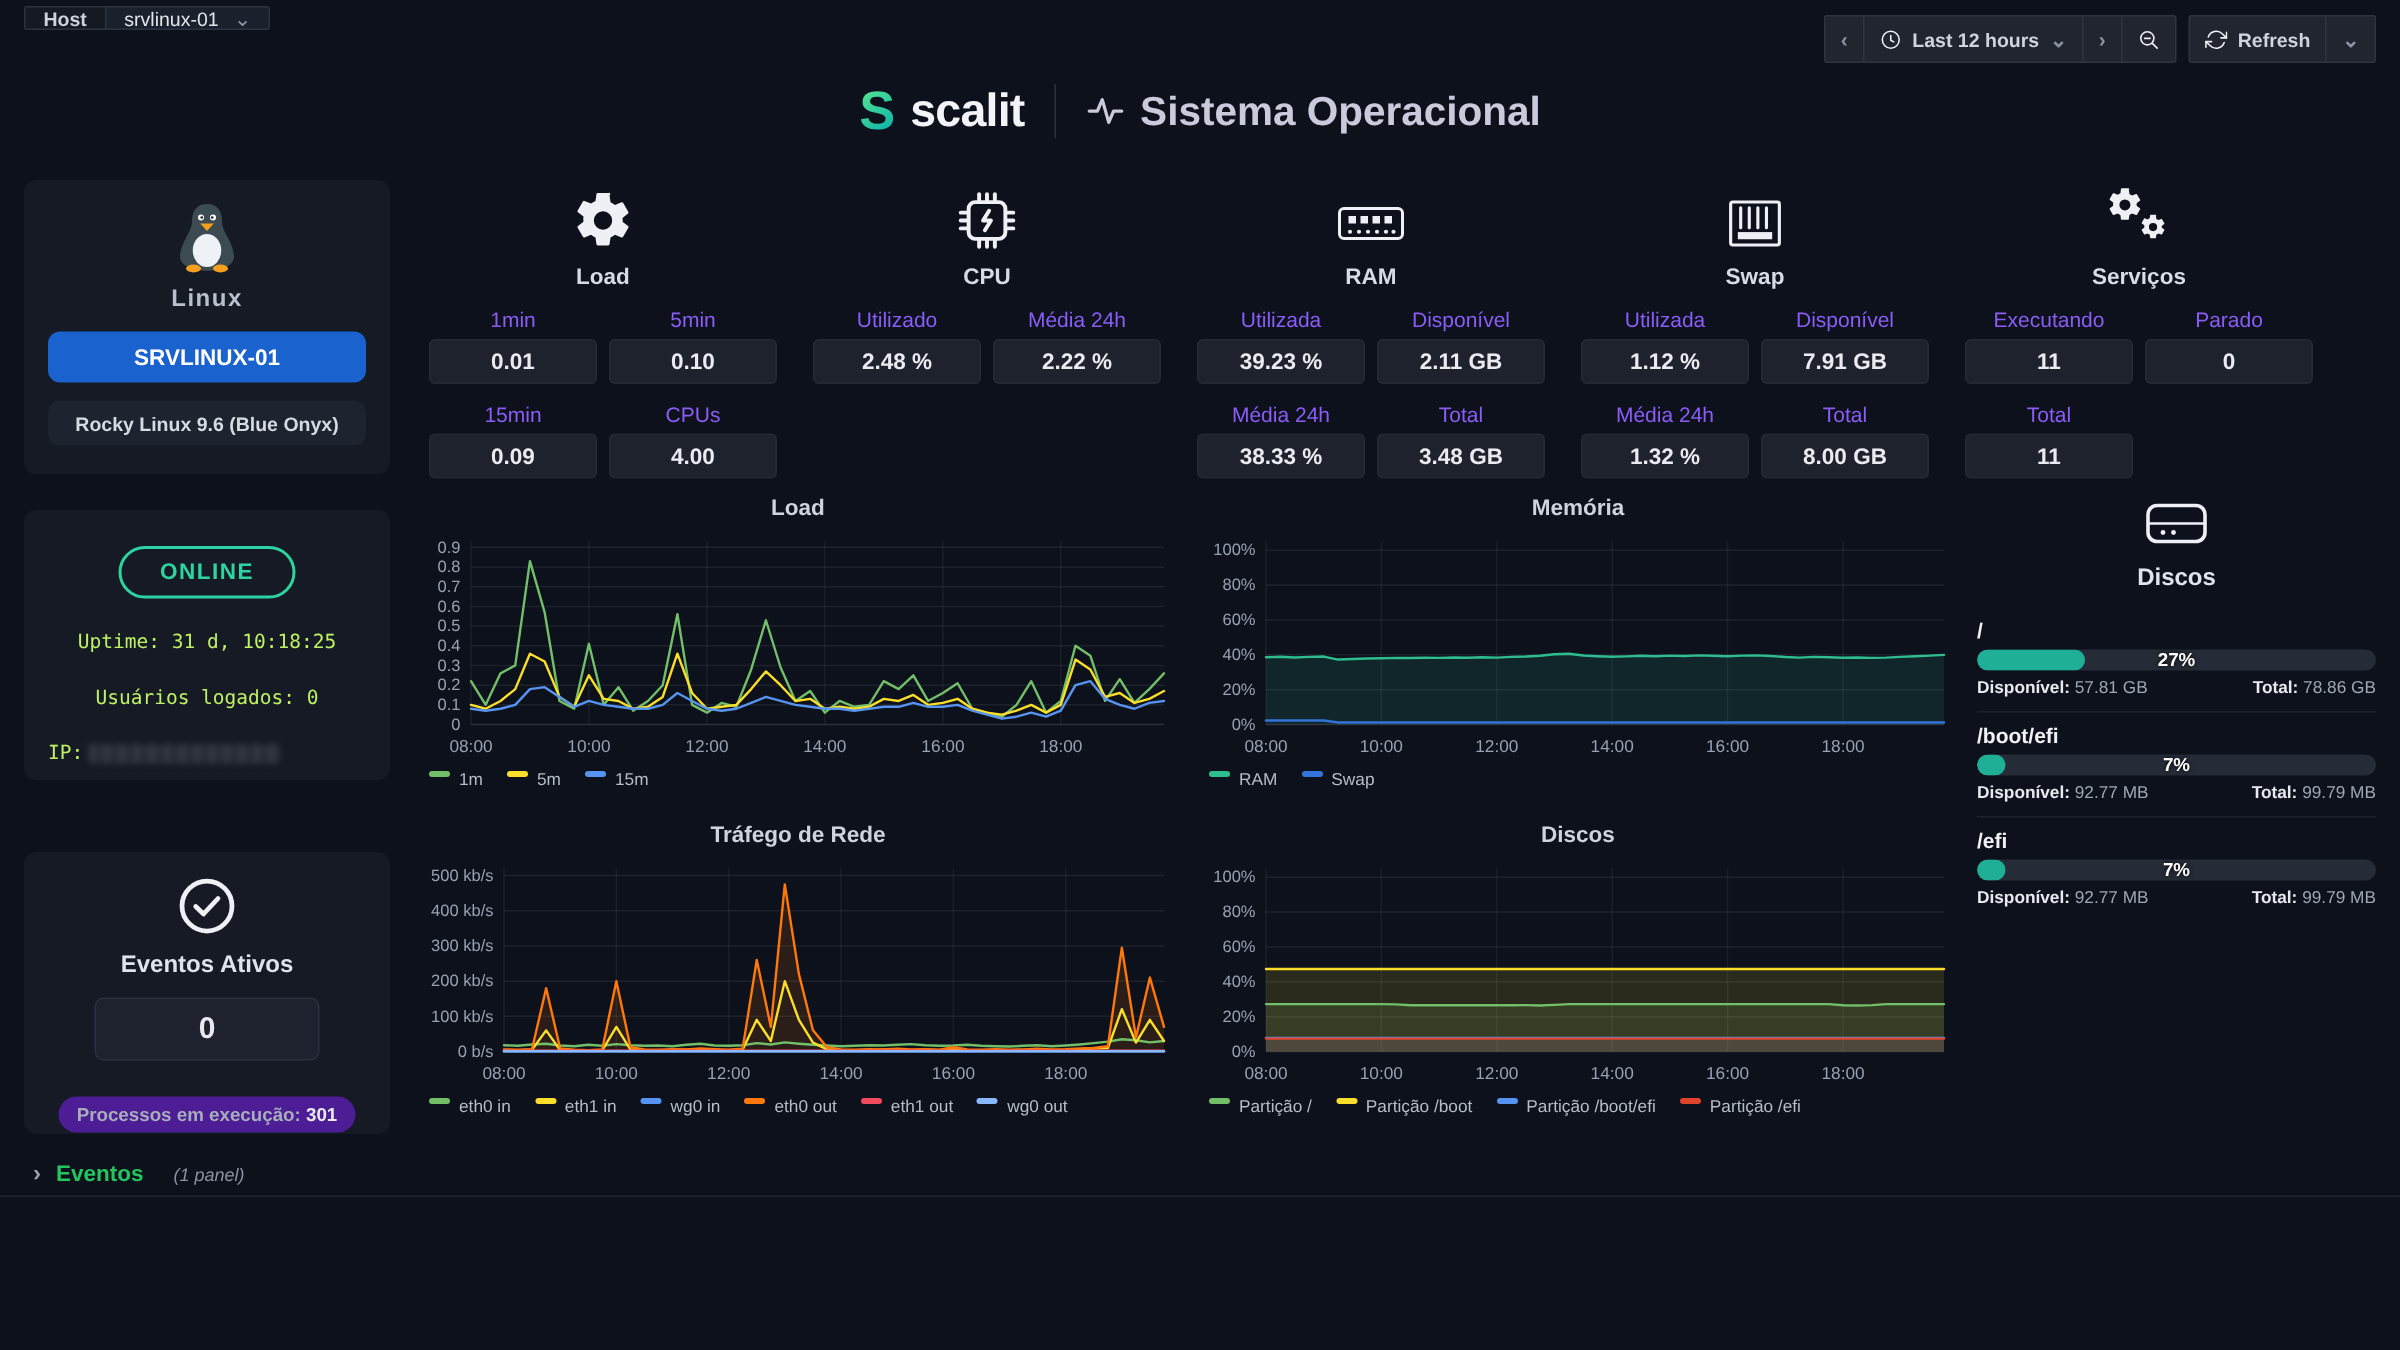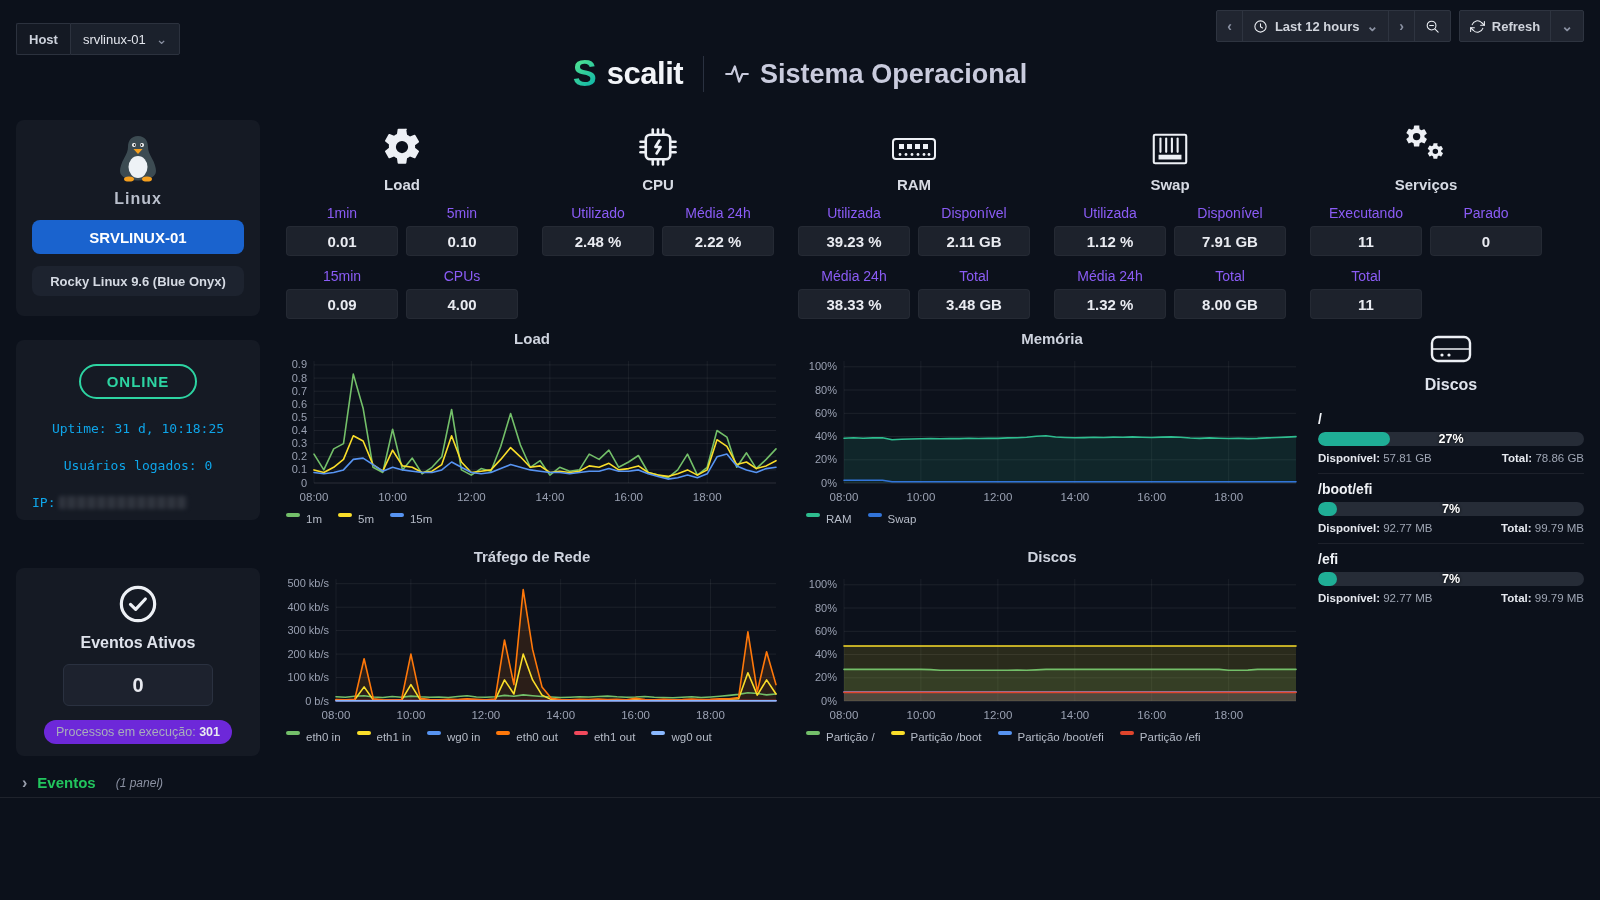--- a/index.html
+++ b/index.html
@@ -6,21 +6,21 @@
   html,body { width:1600px; height:900px; overflow:hidden; }
   body {
     background:#0c111b;
     font-family:"Liberation Sans", sans-serif;
     color:#c7ccd8;
     position:relative;
   }
   .abs { position:absolute; }
 
   
-  .host-picker { left:16px; top:23px; display:flex; height:32px; }
+  .host-picker { left:16px; top:4px; display:flex; height:16px; }
   .host-label, .host-value {
     display:flex; align-items:center; padding:0 12px;
     border:1px solid #2c323e; font-size:13px;
   }
   .host-label { background:#141923; font-weight:bold; color:#cdd2dc; border-right:none; border-radius:2px 0 0 2px; }
   .host-value { background:#1b212c; color:#e2e5ec; gap:10px; border-radius:0 2px 2px 0; cursor:pointer; }
   .chev { color:#8b92a3; font-size:14px; line-height:1; }
 
   .top-right { right:16px; top:10px; display:flex; gap:8px; }
   .btn-group { display:flex; background:#202530; border:1px solid #2e3440; border-radius:2px; height:32px; }
@@ -51,39 +51,39 @@
   .os-name { font-size:16px; font-weight:bold; color:#b9bfcc; margin-top:4px; letter-spacing:1px; }
   .pill { border-radius:8px; display:flex; align-items:center; justify-content:center; margin-top:12px; }
   .pill-host { height:34px; background:#1a63ce; color:#fff; font-weight:bold; font-size:15px; }
   .pill-distro { height:30px; background:#1d232f; color:#d5dae3; font-weight:bold; font-size:13px; }
 
   .card-status { top:340px; height:180px; padding-top:24px; }
   .online-pill {
     display:inline-block; padding:7px 26px; border:2px solid #2dd4a2; border-radius:18px;
     color:#2dd4a2; font-weight:bold; font-size:15px; letter-spacing:1px;
   }
-  .mono-line { font-family:"DejaVu Sans Mono", monospace; font-size:13px; color:#0ea5e9; margin-top:22px; }
+  .mono-line { font-family:"DejaVu Sans Mono", monospace; font-size:13px; color:#bef264; margin-top:22px; }
   .ip-line { display:flex; align-items:center; gap:4px; }
   .ip-blur {
     display:inline-block; width:128px; height:13px; border-radius:2px;
     background:repeating-linear-gradient(90deg,#3a3f49 0 5px,#2a2e37 5px 10px);
     filter:blur(2px); opacity:.8;
   }
 
   .card-events { top:568px; height:188px; padding-top:16px; }
   .ev-title { font-size:16px; font-weight:bold; color:#dfe3ec; margin-top:6px; }
   .ev-count {
     width:150px; height:42px; margin:12px auto 0; background:#1d222e;
     border:1px solid #2a3140; border-radius:6px;
     display:flex; align-items:center; justify-content:center;
     font-size:20px; font-weight:bold; color:#e8eaf0;
   }
   .proc-pill {
-    margin:14px auto 0; display:inline-block; padding:5px 12px; background:#6d28d9;
-    border-radius:13px; font-size:12.5px; color:#a7adbb;
+    margin:24px auto 0; display:inline-block; padding:5px 12px; background:#4c1d95;
+    border-radius:13px; font-size:12.5px; color:#a7adbb;font-weight:bold;
   }
   .proc-pill b { color:#e8eaf0; }
 
   
   .stats { left:282px; top:118px; width:1266px; display:grid; grid-template-columns:repeat(5,240px); gap:16px; }
   .stat { text-align:center; }
   .stat-icon { height:50px; display:flex; align-items:flex-end; justify-content:center; }
   .stat-title { font-size:15px; font-weight:bold; color:#d7dbe4; margin:8px 0 12px; }
   .cell-grid { display:grid; grid-template-columns:112px 112px; gap:12px 8px; justify-content:center; }
   .cell-label { font-size:14px; color:#8b5cf6; margin-bottom:5px; }

